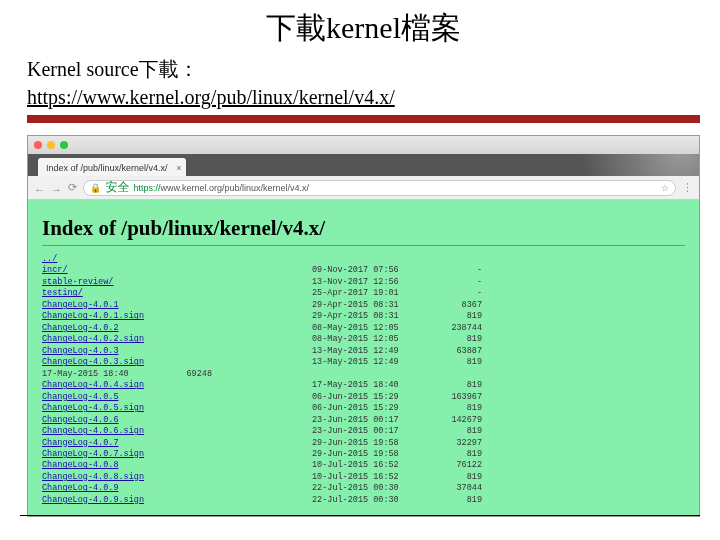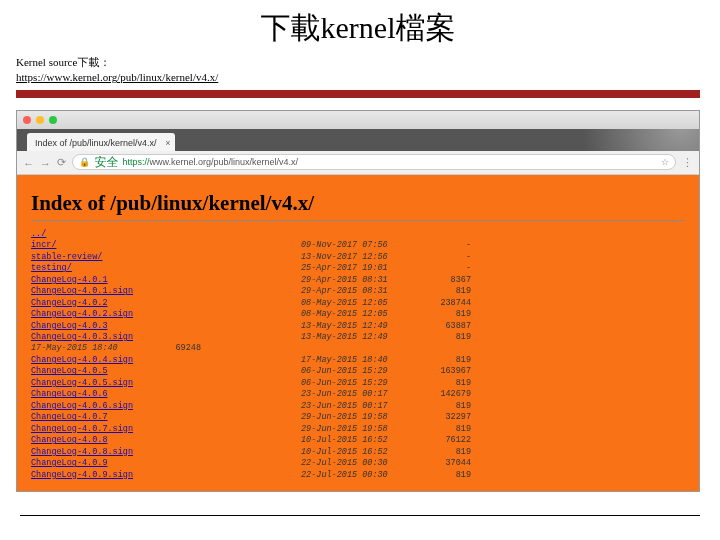--- a/index.html
+++ b/index.html
@@ -6,52 +6,52 @@
   body {
     width: 720px;
     height: 540px;
     background: #fff;
     font-family: sans-serif;
     overflow: hidden;
   }
   .slide {
     width: 100%;
     height: 100%;
-    padding: 8px 20px 0 16px;
+    padding: 8px 20px 0 27px;
     position: relative;
   }
   .title {
     text-align: center;
     font-family: "Songti SC", "SimSun", serif;
     font-size: 30px;
     font-weight: 400;
     color: #000;
     margin-bottom: 6px;
   }
   .subtitle-block {
     font-family: "Songti SC", "SimSun", serif;
-    font-size: 11px;
+    font-size: 20px;
     color: #000;
     line-height: 1.4;
     margin-bottom: 4px;
   }
   .source-link {
     text-decoration: underline;
     color: #000;
     cursor: pointer;
   }
   .red-bar {
     height: 8px;
     background: #a02020;
     margin-bottom: 12px;
   }
   .browser-shot {
     width: 100%;
     border: 1px solid #999;
-    background: #f97316;
+    background: #86efac;
     font-family: Arial, Helvetica, sans-serif;
   }
   .mac-bar {
     height: 18px;
     background: linear-gradient(#e8e8e8, #d6d6d6);
     display: flex;
     align-items: center;
     padding: 0 6px;
     gap: 5px;
   }
@@ -133,21 +133,21 @@
   hr.thin { border: none; border-top: 1px solid #888; margin: 4px 0 8px 0; }
   .listing {
     font-family: "Courier New", monospace;
     font-size: 8.5px;
     line-height: 1.35;
     color: #333;
   }
   .listing-row { display: flex; }
   .f-name { flex: 0 0 270px; }
   .f-name a { color: #1a0dab; text-decoration: underline; cursor: pointer; }
-  .f-date { flex: 0 0 110px; white-space: pre; font-style: italic; }
+  .f-date { flex: 0 0 110px; white-space: pre; }
   .f-size { flex: 0 0 60px; text-align: right; white-space: pre; }
   .bottom-line {
     position: absolute;
     left: 20px; right: 20px;
     bottom: 24px;
     border-top: 1px solid #000;
   }
 </style>
 </head>
 <body>

